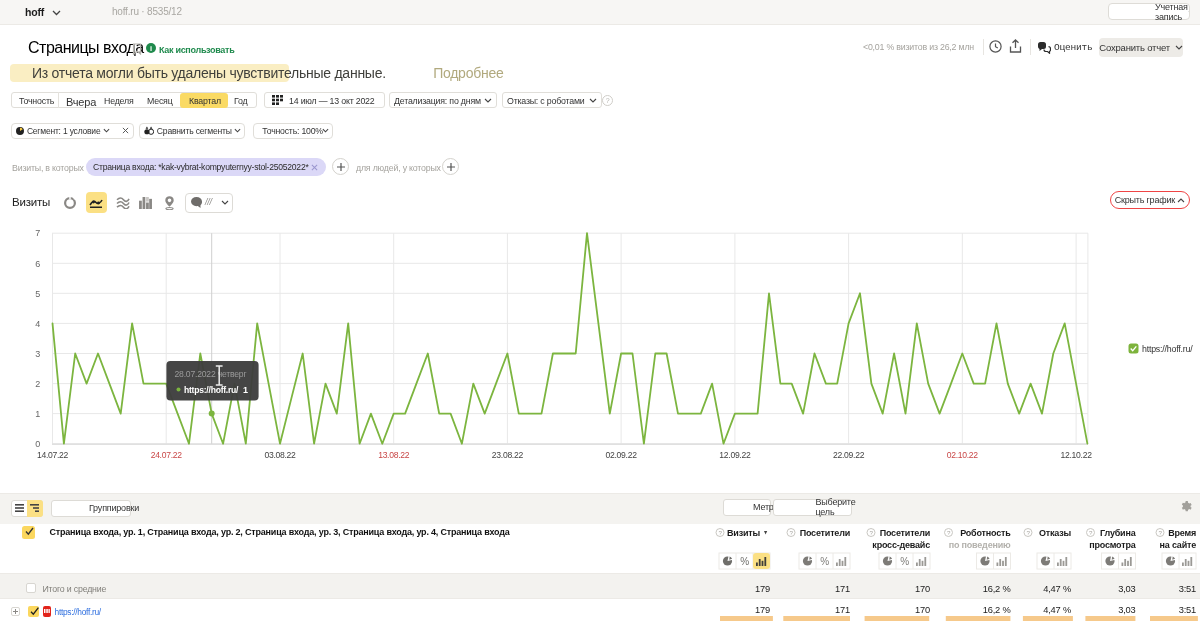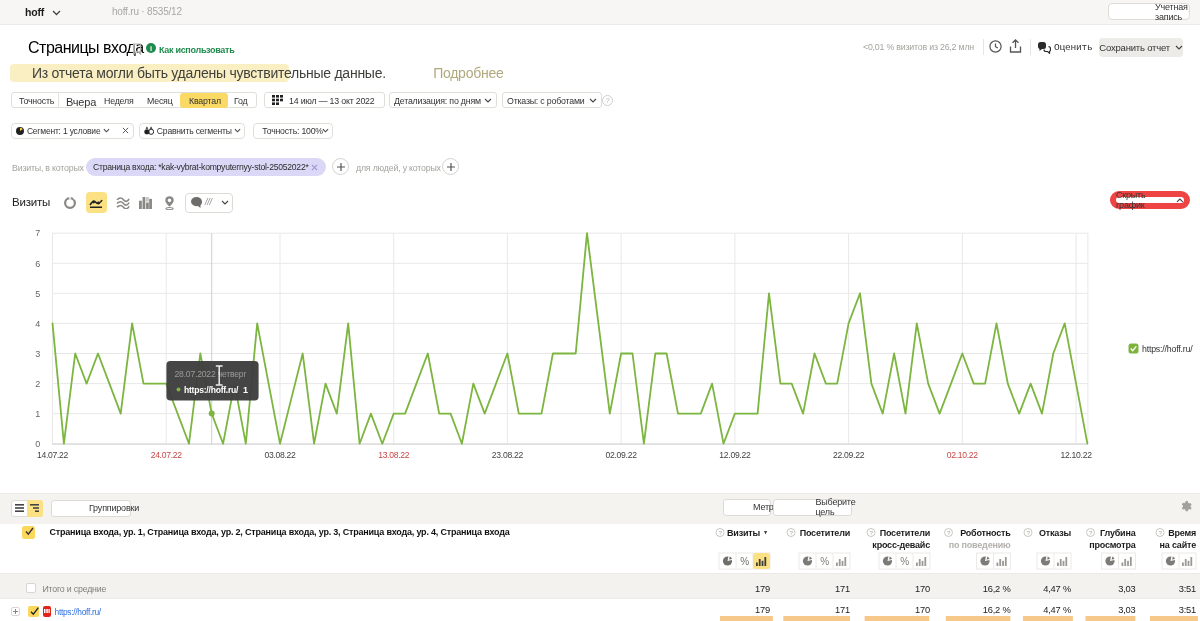--- a/index.html
+++ b/index.html
@@ -174,21 +174,21 @@
   </svg>
 <div class="btn" style="left:185px;top:192.5px;width:48px;height:20px;border-radius:4px;border-color:#dddbd6;"></div>
 <svg class="abs" style="left:190.5px;top:197px" width="11" height="11" viewBox="0 0 11 11">
     <path d="M5.5 0a5.5 4.6 0 00-5.5 4.6 5.5 4.6 0 005.5 4.6c.4 0 .9 0 1.3-.1L9.5 11V8.2A5.5 4.6 0 0011 4.6 5.5 4.6 0 005.5 0z" fill="#6f6d6a"></path>
   </svg>
 <div class="abs" style="left:205px;top:197px;font-size:9px;color:#8a8885;font-style:italic;">///</div>
 <svg class="abs" style="left:221px;top:200px" width="8" height="5" viewBox="0 0 8 5">
     <path d="M1 1l3 3 3-3" stroke="#444" stroke-width="1.1" fill="none"></path>
   </svg>
 
-<div class="abs" style="left:1110px;top:191px;width:80px;height:18px;border:6px solid #ef4444;border-radius:9px;box-sizing:border-box;display:flex;align-items:center;justify-content:center;font-size:9px;color:#333;">Скрыть график&nbsp;<svg width="8" height="5" viewBox="0 0 8 5">
+<div class="abs" style="left:1110px;top:191px;width:80px;height:18px;border:1px solid #ef4444;border-radius:9px;box-sizing:border-box;display:flex;align-items:center;justify-content:center;font-size:9px;color:#333;">Скрыть график&nbsp;<svg width="8" height="5" viewBox="0 0 8 5">
       <path d="M1 4l3-3 3 3" stroke="#444" stroke-width="1.1" fill="none"></path>
     </svg></div>
 
 <svg class="abs" style="left:0;top:225px" width="1200" height="246" viewBox="0 0 1200 246" font-family="Liberation Sans, sans-serif">
 <line x1="52" y1="218.7" x2="1088" y2="218.7" stroke="#e8e8e8" stroke-width="1"></line>
 <line x1="52" y1="188.6" x2="1088" y2="188.6" stroke="#e8e8e8" stroke-width="1"></line>
 <line x1="52" y1="158.6" x2="1088" y2="158.6" stroke="#e8e8e8" stroke-width="1"></line>
 <line x1="52" y1="128.5" x2="1088" y2="128.5" stroke="#e8e8e8" stroke-width="1"></line>
 <line x1="52" y1="98.4" x2="1088" y2="98.4" stroke="#e8e8e8" stroke-width="1"></line>
 <line x1="52" y1="68.3" x2="1088" y2="68.3" stroke="#e8e8e8" stroke-width="1"></line>

